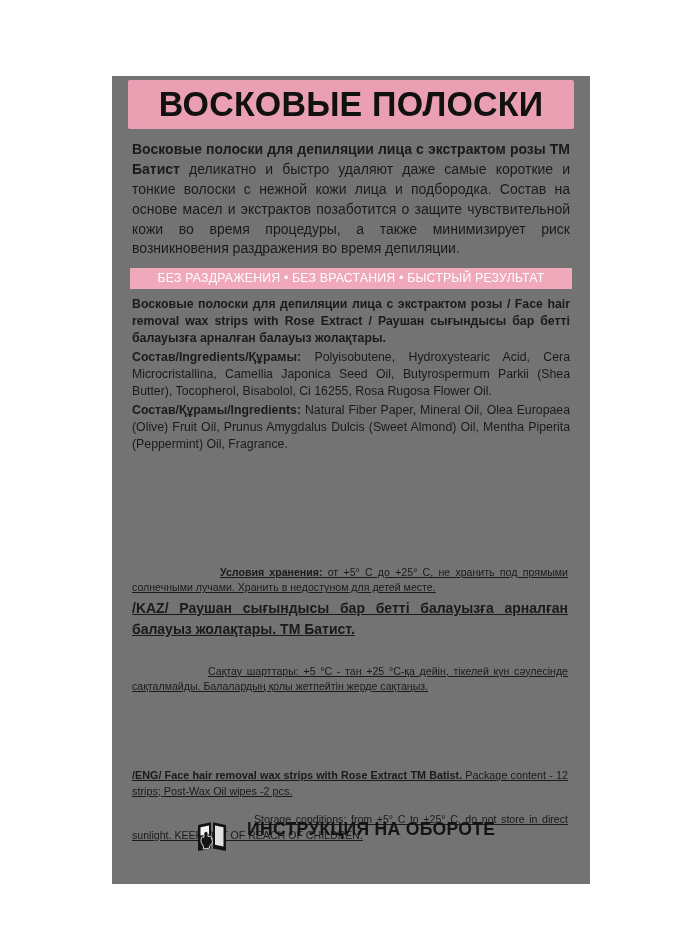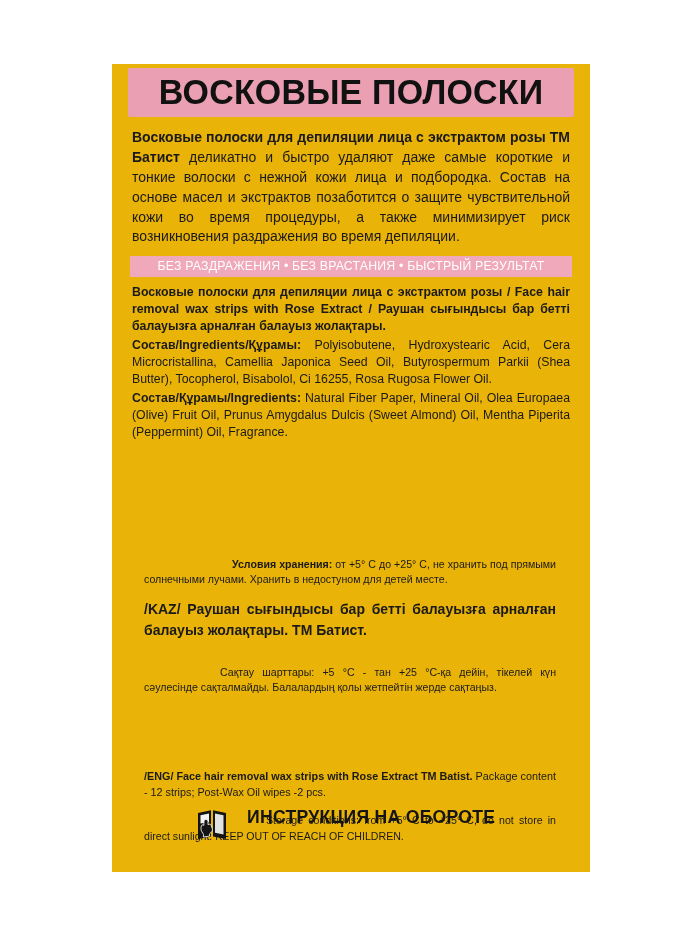--- a/index.html
+++ b/index.html
@@ -10,24 +10,24 @@
   body {
     width: 700px;
     height: 933px;
     font-family: "Liberation Sans", sans-serif;
     -webkit-font-smoothing: antialiased;
   }
 
   #package-card {
     position: absolute;
     left: 112px;
-    top: 0px;
+    top: 12px;
     width: 478px;
     height: 872px;
-    background: #eab308;
+    background: #737373;
     box-sizing: border-box;
   }
   #package-card::before {
     content: "";
     position: absolute;
     left: 0; top: 0; right: 0;
     height: 64px;
     background: #ffffff;
   }
 
@@ -87,21 +87,21 @@
   
   #mid-gap { height: 104px; }
 
   
   .note-block {
     margin: 0 22px 0 20px;
     font-size: 10.6px;
     line-height: 1.44;
     color: #1a1a1a;
   }
-  .note-block p { margin: 12px; text-align: justify; }
+  .note-block p { margin: 0; text-align: justify; text-decoration: underline; }
   .note-block b { font-weight: bold; }
   .indent { text-indent: 88px; }
   .indent-sm { text-indent: 76px; }
   .indent-eng { text-indent: 122px; }
 
   #ru-storage { margin-top: 8px; }
   #kaz-name { margin-top: 3px; font-size: 14px; font-weight: bold; }
   #kaz-name p { font-weight: bold; }
   #kaz-storage { margin-top: 25px; }
   #eng-block { margin-top: 74px; font-size: 10.8px; }

